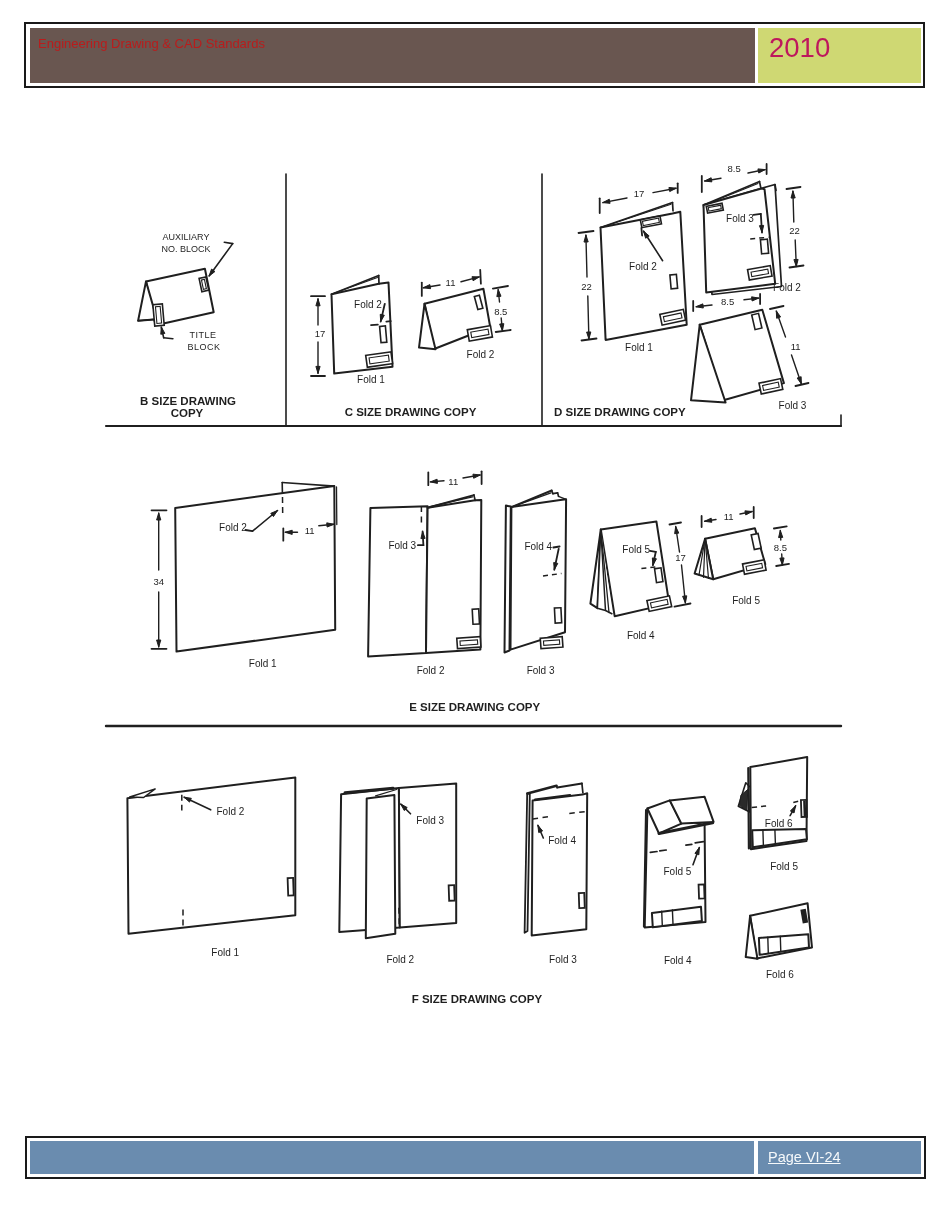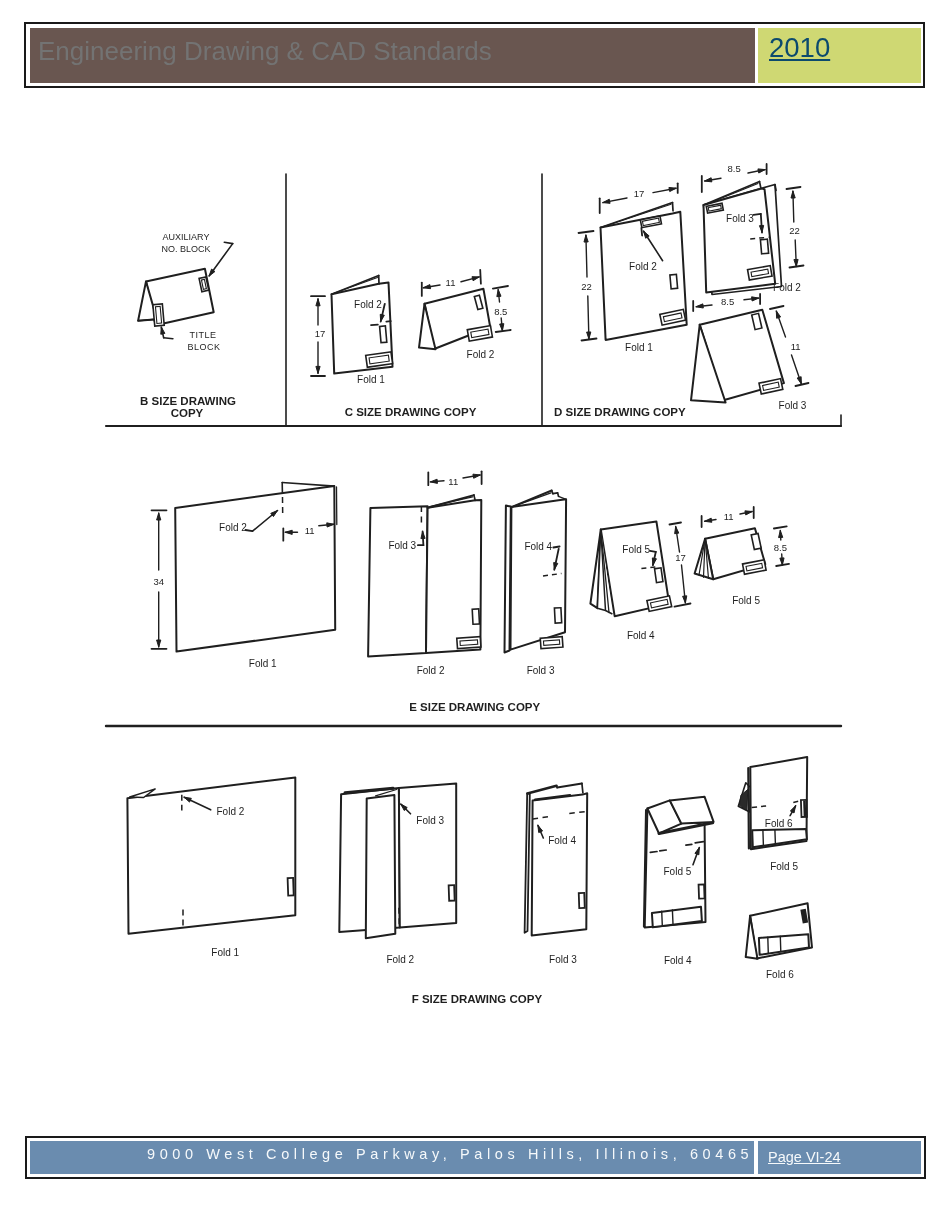--- a/index.html
+++ b/index.html
@@ -3,26 +3,25 @@
 <style>
 html,body{margin:0;padding:0;background:#fff;width:950px;height:1230px;font-family:"Liberation Sans",sans-serif;}
 .abs{position:absolute;}
 #page{position:relative;width:950px;height:1230px;overflow:hidden;background:#fff;}
 </style></head>
 <body>
 <div id="page">
 <div class="abs" style="left:24px;top:22px;width:897px;height:62px;border:2px solid #1a1a1a;background:#fff"></div>
 <div class="abs" style="left:29.5px;top:27.5px;width:725px;height:55px;background:#695650"></div>
 <div class="abs" style="left:757.5px;top:27.5px;width:163px;height:55px;background:#cfd873"></div>
-<div class="abs" style="left:38px;top:36px;color:#737373;font-size:26px;">Engineering Drawing &amp; CAD Standards</div>
-<div class="abs" style="left:769px;top:31.8px;color:#0c4a6e;font-size:27.5px;text-decoration:underline;">2010</div>
+<div class="abs" style="left:38px;top:36px;color:#b91c1c;font-size:13px;">Engineering Drawing &amp; CAD Standards</div>
+<div class="abs" style="left:769px;top:31.8px;color:#be185d;font-size:27.5px;">2010</div>
 <div class="abs" style="left:25px;top:1136px;width:897px;height:39px;border:2px solid #1a1a1a;background:#fff"></div>
 <div class="abs" style="left:30px;top:1141px;width:724px;height:33px;background:#6a8caf"></div>
 <div class="abs" style="left:757.5px;top:1141px;width:163.5px;height:33px;background:#6a8caf"></div>
-<div class="abs" style="left:147px;top:1146.3px;color:#f6f9fb;font-size:14.5px;letter-spacing:4.6px;">9000 West College Parkway, Palos Hills, Illinois, 60465</div>
 <div class="abs" style="left:768px;top:1149px;color:#f6f9fb;font-size:14.5px;text-decoration:underline;">Page VI-24</div>
 <svg width="950" height="1230" viewBox="0 0 950 1230" font-family="'Liberation Sans', sans-serif" style="position:absolute;left:0;top:0">
       <line x1="286" y1="174" x2="286" y2="426" stroke="#1f1f1f" stroke-width="1.6" stroke-linecap="round"></line>
 <line x1="542" y1="174" x2="542" y2="426" stroke="#1f1f1f" stroke-width="1.6" stroke-linecap="round"></line>
 <line x1="106" y1="426" x2="841" y2="426" stroke="#1f1f1f" stroke-width="2.2" stroke-linecap="round"></line>
 <line x1="841" y1="415" x2="841" y2="426" stroke="#1f1f1f" stroke-width="1.6" stroke-linecap="round"></line>
 <text x="186" y="240" font-size="9" text-anchor="middle" font-weight="normal" fill="#1f1f1f">AUXILIARY</text>
 <text x="186" y="252" font-size="9" text-anchor="middle" font-weight="normal" fill="#1f1f1f">NO. BLOCK</text>
 <line x1="224.3" y1="242.2" x2="232.7" y2="243.6" stroke="#1f1f1f" stroke-width="1.6" stroke-linecap="round"></line>
 <line x1="232.7" y1="243.6" x2="209.1" y2="276.0" stroke="#1f1f1f" stroke-width="1.6" stroke-linecap="round"></line>

